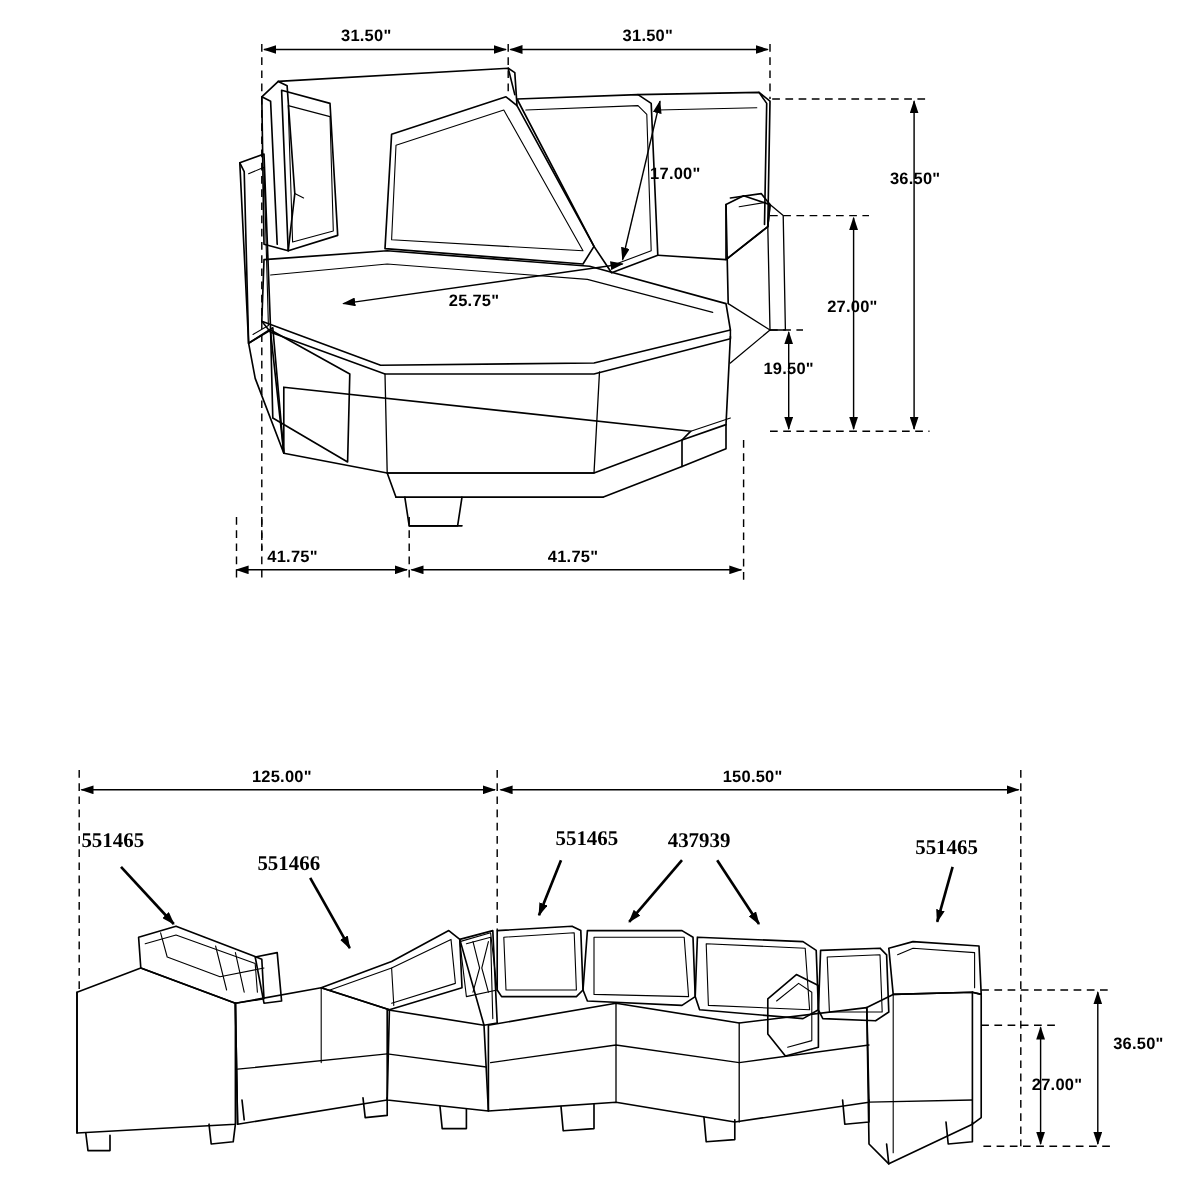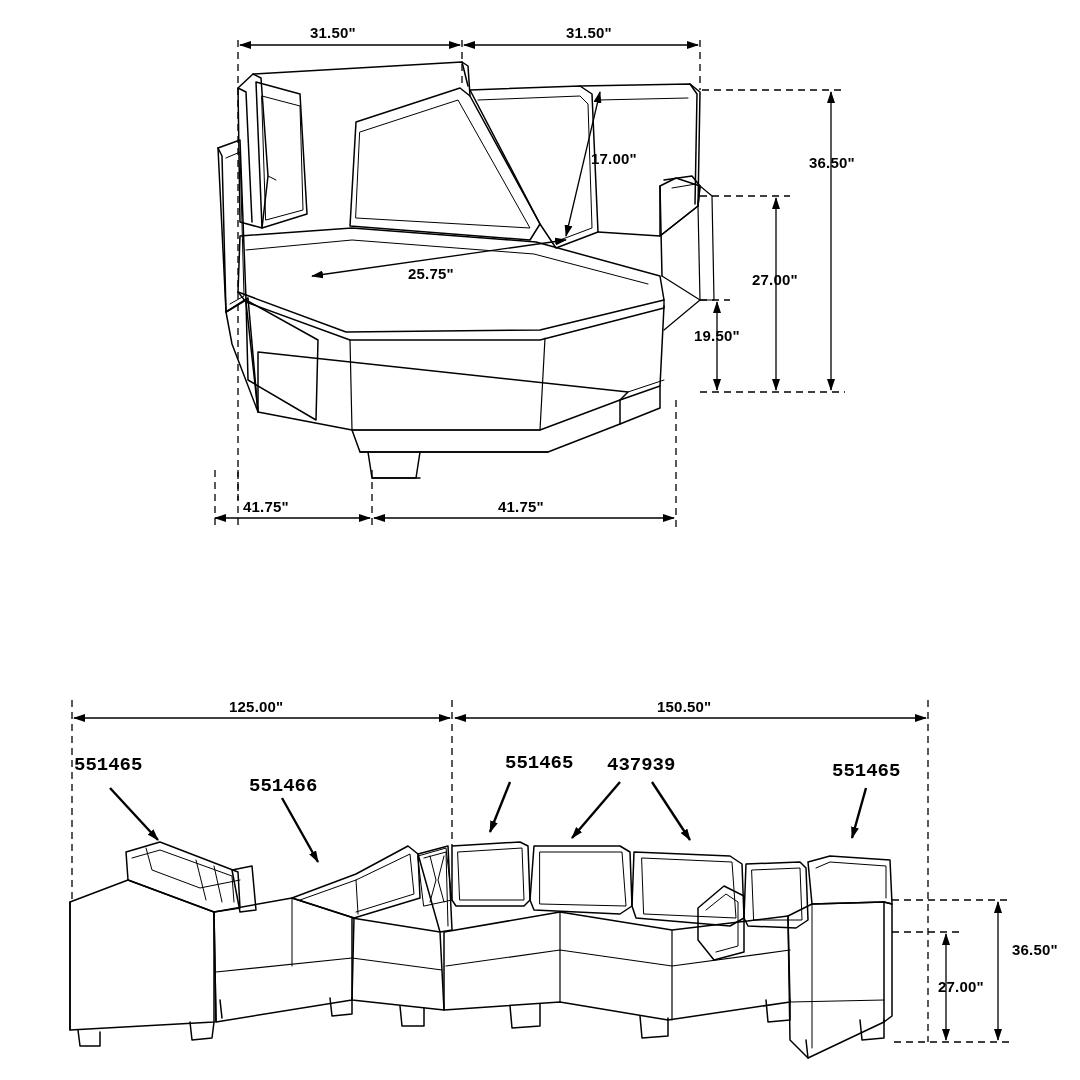--- a/index.html
+++ b/index.html
@@ -32,21 +32,21 @@
     font-family: "Liberation Sans", sans-serif;
     font-weight: bold;
     white-space: nowrap;
     letter-spacing: 0.2px;
   }
   .dim-top { font-size: 15px; }
   .dim-side { font-size: 15px; }
   .dim-inner { font-size: 15px; }
   .sku-label {
     position: absolute;
-    font-family: Liberation Mono, monospace;
+    font-family: Liberation Serif, serif;
     font-weight: bold;
     font-size: 19px;
     white-space: nowrap;
   }
   .dim-bottom { font-size: 15px; }
   .dim-wide { font-size: 15px; }
 </style>
 </head>
 <body>
 
@@ -272,21 +272,21 @@
   <div class="dim-label dim-wide" style="left:229px; top:698px;">125.00"</div>
 
   <div class="dim-label dim-wide" style="left:657px; top:698px;">150.50"</div>
 
   <div class="dim-label dim-side" style="left:1012px; top:941px;">36.50"</div>
 
   <div class="dim-label dim-side" style="left:938px; top:978px;">27.00"</div>
 
   <div class="sku-label" style="left:74px; top:754px;">551465</div>
 
-  <div class="sku-label" style="left:249px; top:775px;">551466</div>
+  <div class="sku-label" style="left:234px; top:775px;">551466</div>
 
   <div class="sku-label" style="left:505px; top:752px;">551465</div>
 
   <div class="sku-label" style="left:607px; top:754px;">437939</div>
 
   <div class="sku-label" style="left:832px; top:760px;">551465</div>
 
 </div>
 
 </body></html>

